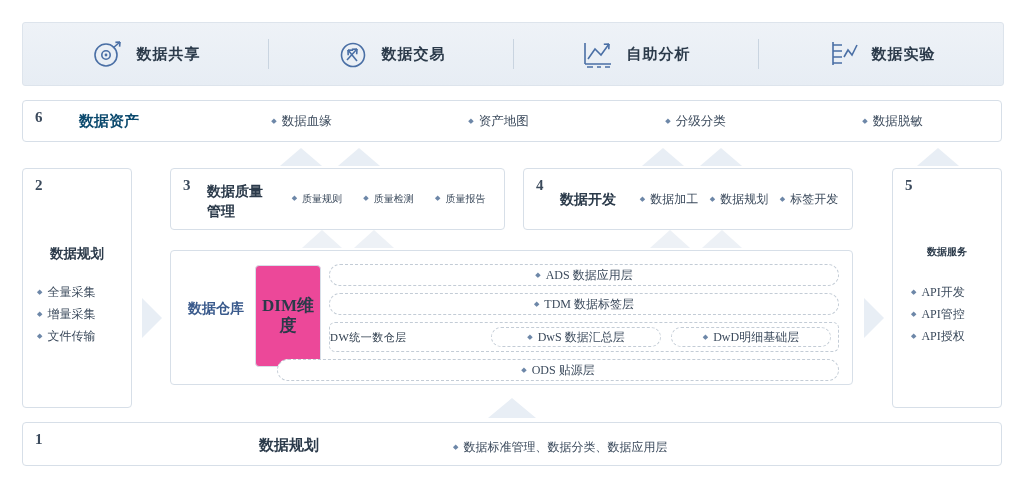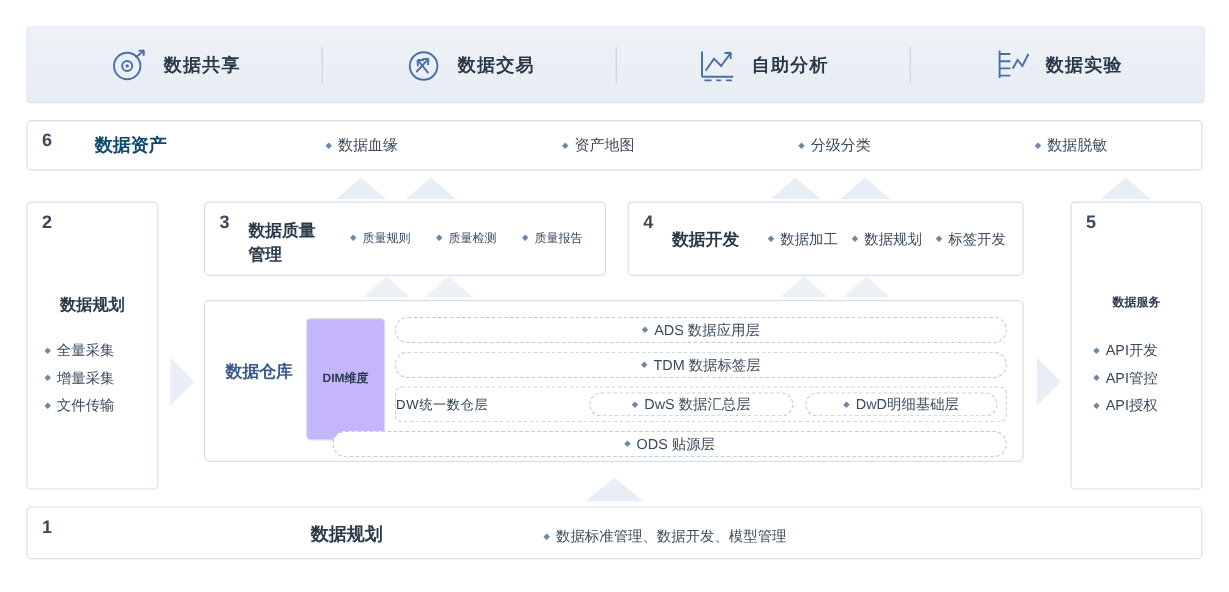--- a/index.html
+++ b/index.html
@@ -4,21 +4,21 @@
 <style>
   html,body{margin:0;padding:0;}
   body{
     width:1024px;height:493px;
     background:#ffffff;
     font-family:"Liberation Sans","DejaVu Sans",sans-serif;
     color:#2b3a4a;
     position:relative;
     overflow:hidden;
   }
-  .canvas{position:relative;width:1024px;height:385px;}
+  .canvas{position:relative;width:1024px;height:385px;font-family:Liberation Serif, serif;}
 
   
   .topbar{
     position:absolute;left:22px;top:22px;width:980px;height:62px;
     background:linear-gradient(180deg,#eef2f7 0%,#e7edf4 100%);
     border:1px solid #dde4ec;
     border-radius:3px;
     display:flex;align-items:center;
   }
   .topcell{
@@ -72,23 +72,23 @@
   .dev{left:523px;top:168px;width:330px;height:62px;display:flex;align-items:center;}
   .dev .ttl{position:absolute;left:36px;top:22px;font-size:14px;font-weight:bold;color:#2b3a4a;}
   .dev .items{position:absolute;left:110px;right:8px;top:0;bottom:0;display:flex;align-items:center;}
   .dev .items .it{flex:1;text-align:center;font-size:12px;color:#3b4a5c;}
 
   
   .warehouse{left:170px;top:250px;width:683px;height:135px;}
   .wh-title{position:absolute;left:16px;top:48px;width:58px;text-align:center;font-size:14px;font-weight:bold;line-height:20px;color:#3a5a8c;}
   .dim{
     position:absolute;left:84px;top:14px;width:64px;height:100px;
-    border:1px solid #d7dfe8;border-radius:4px;background:#c4b5fd;
+    border:1px solid #d7dfe8;border-radius:4px;background:#ec4899;
     display:flex;align-items:center;justify-content:center;text-align:center;
-    font-size:10px;font-weight:bold;line-height:20px;color:#2b3a4a;
+    font-size:17px;font-weight:bold;line-height:20px;color:#2b3a4a;
   }
   .dash{
     position:absolute;
     border:1px dashed #c3ccd6;border-radius:13px;background:#fff;
     display:flex;align-items:center;justify-content:center;
     font-size:12px;color:#3b4a5c;box-sizing:border-box;
   }
   .ads{left:158px;top:13px;width:510px;height:22px;}
   .tdm{left:158px;top:42px;width:510px;height:22px;}
   .dwbox{left:158px;top:71px;width:510px;height:30px;border-radius:6px;justify-content:flex-start;}
@@ -291,16 +291,16 @@
 
   <div class="arrow" style="left:486px;top:396px;">
     <svg width="52" height="22" viewBox="0 0 52 22">
         <path d="M2 22 L26 2 L50 22 Z" fill="#e8eef5"></path>
       </svg>
   </div>
 
   <div class="box bottom">
     <span class="num">1</span>
     <span class="ttl">数据规划</span>
-    <span class="sub dot">数据标准管理、数据开发、模型管理</span>
+    <span class="sub dot">数据标准管理、数据分类、数据应用层</span>
   </div>
 
 </div>
 
 </body></html>

